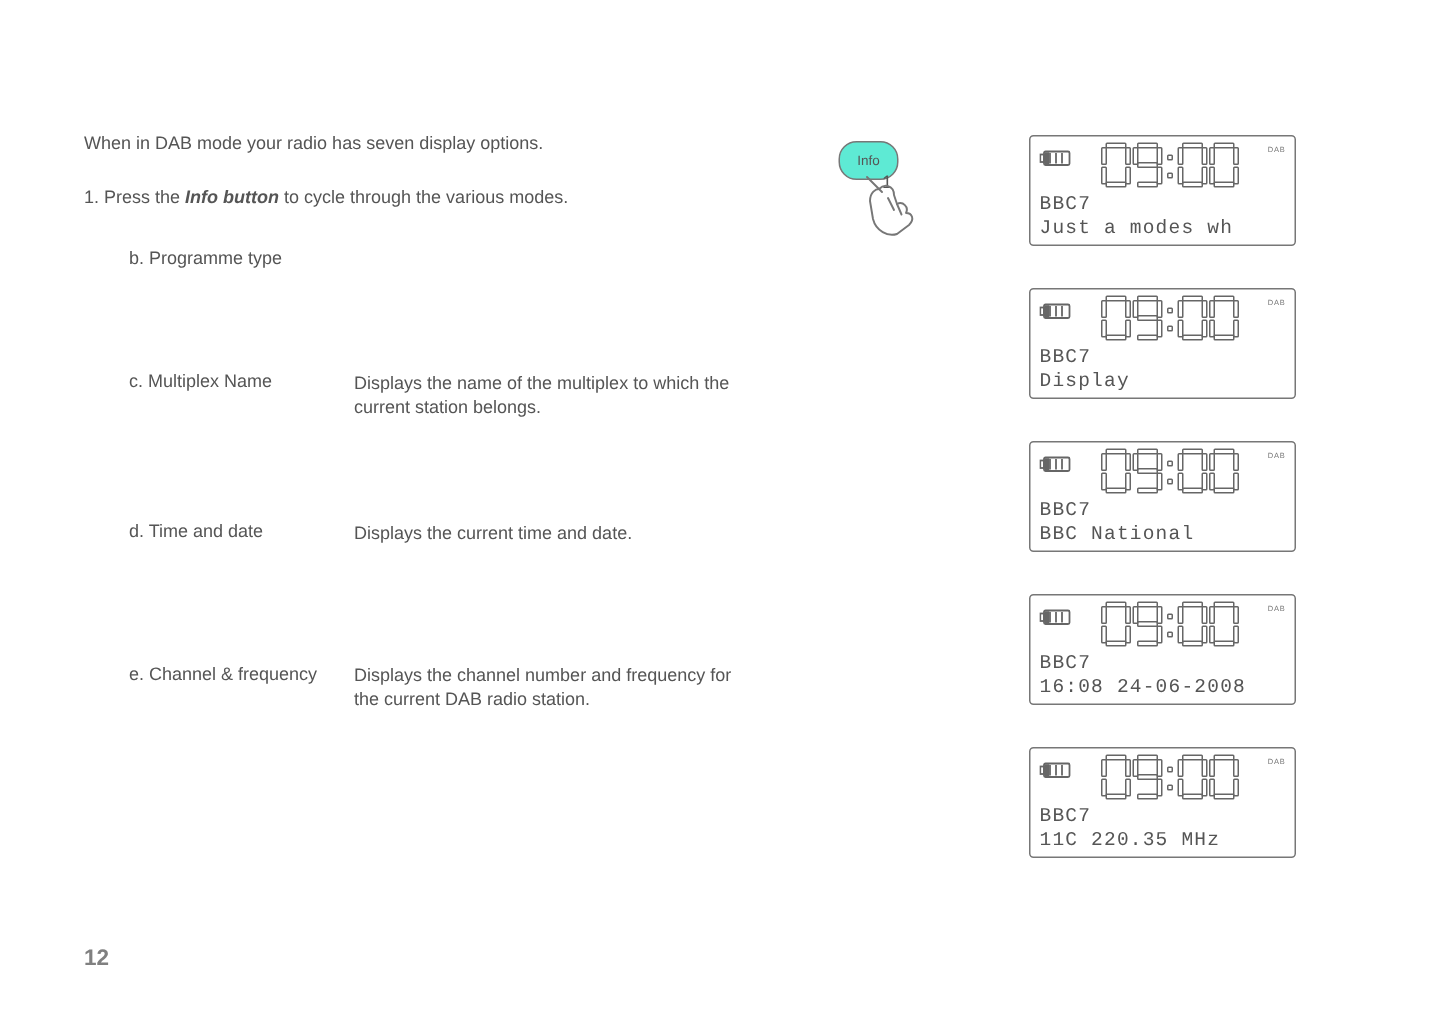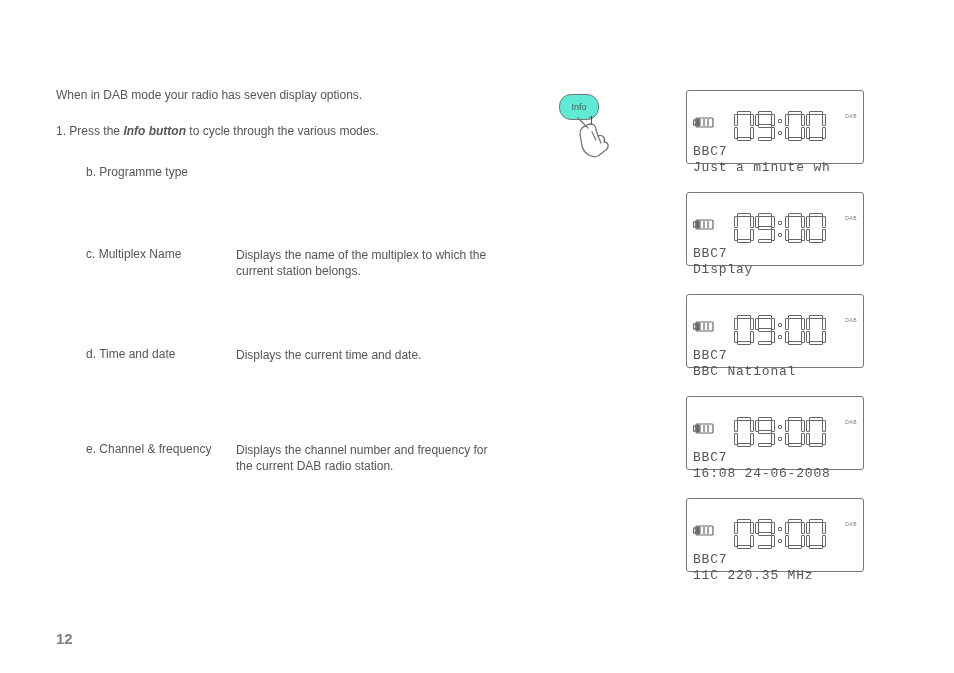--- a/index.html
+++ b/index.html
@@ -114,21 +114,21 @@
   }
   .lcd {
     width: 178px;
     height: 74px;
     border: 1.6px solid #777;
     border-radius: 3px;
     background: #fff;
     margin-bottom: 28px;
     position: relative;
     box-sizing: border-box;
-    padding: 20px 6px 4px 6px;
+    padding: 4px 6px 4px 6px;
   }
   .lcd .toprow {
     display: flex;
     align-items: flex-start;
     height: 32px;
   }
   .lcd .batt {
     flex: 0 0 auto;
     margin-top: 4px;
   }
@@ -285,21 +285,21 @@
               <span class="b"></span>
               <span class="c"></span>
               <span class="d"></span>
               <span class="e"></span>
               <span class="f"></span>
             </div>
           </div>
           <div class="dab">DAB</div>
         </div>
         <div class="station">BBC7</div>
-        <div class="line2">Just a minute wh</div>
+        <div class="line2">Just a modes wh</div>
       </div>
       <div class="lcd">
         <div class="toprow">
           <div class="batt"><svg width="22" height="12">
               <g fill="none" stroke="#666" stroke-width="1.2">
                 <rect x="3" y="1" width="17" height="9" rx="1"></rect>
                 <rect x="0.5" y="3" width="2.5" height="5"></rect>
                 <line x1="7" y1="2" x2="7" y2="9"></line>
                 <line x1="11" y1="2" x2="11" y2="9"></line>
                 <line x1="15" y1="2" x2="15" y2="9"></line>

